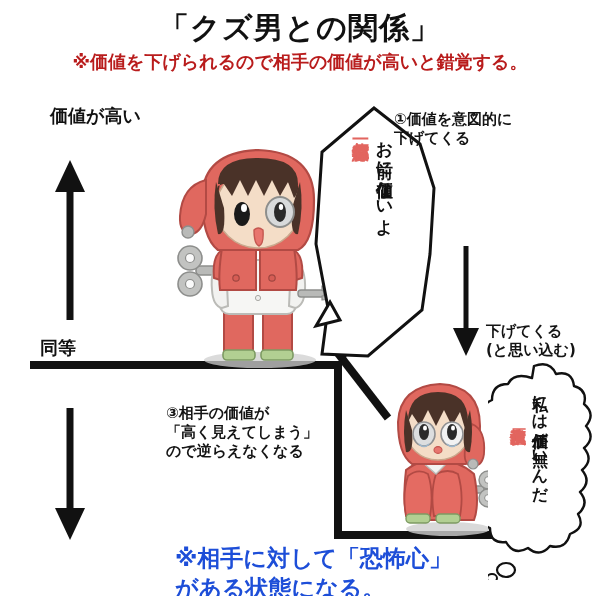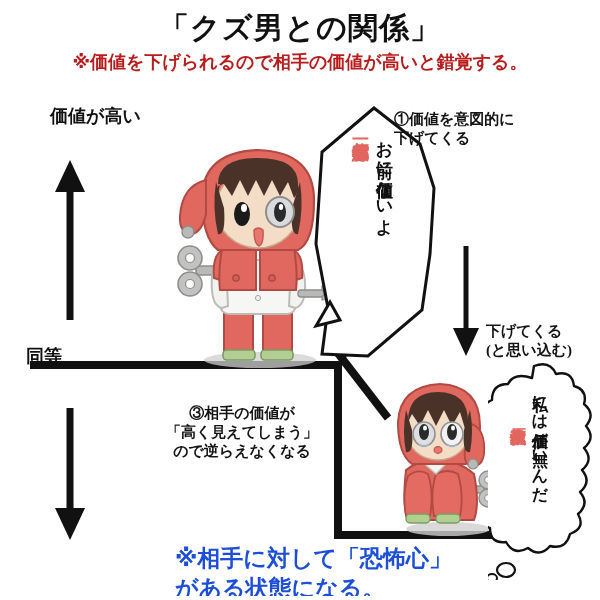--- a/index.html
+++ b/index.html
@@ -42,44 +42,43 @@
 
   
   .axis-label {
     position: absolute;
     font-size: 18px;
     font-weight: bold;
     color: #111111;
     white-space: nowrap;
   }
   .lbl-high { top: 104px; left: 22px; margin-left: 28px; }
-  .lbl-equal { top: 336px; left: 26px; margin-top: 8px; }
+  .lbl-equal { top: 336px; left: 40px; }
   .lbl-low { top: 548px; left: 22px; }
 
   
   #lines {
     position: absolute;
     top: 0; left: 0;
     width: 600px;
     height: 600px;
   }
 
   
   .annot {
     position: absolute;
     font-size: 15px;
     font-weight: bold;
     line-height: 1.28;
     color: #141414;
     white-space: pre-line;
-    font-family: Liberation Serif, serif;
   }
   .annot-1 { top: 110px; left: 394px; }
   .annot-2 { top: 322px; left: 486px; }
-  .annot-3 { top: 404px; left: 166px; text-align: center; }
+  .annot-3 { top: 404px; left: 166px; text-align: left; }
 
   .footer-note {
     position: absolute;
     top: 543px;
     left: 175px;
     font-size: 23px;
     font-weight: bold;
     line-height: 1.32;
     color: #1d4ed8;
     white-space: pre-line;

